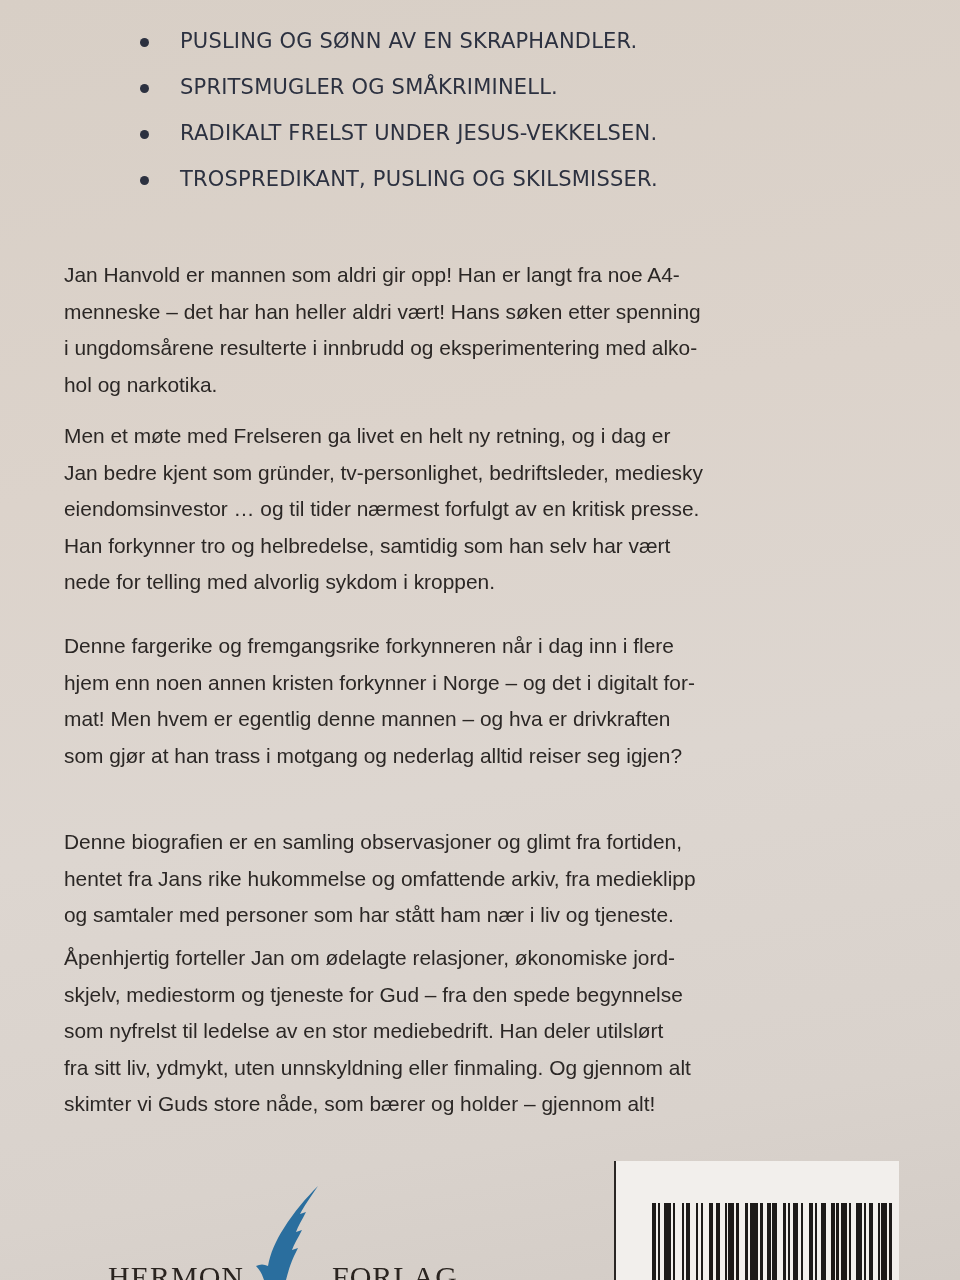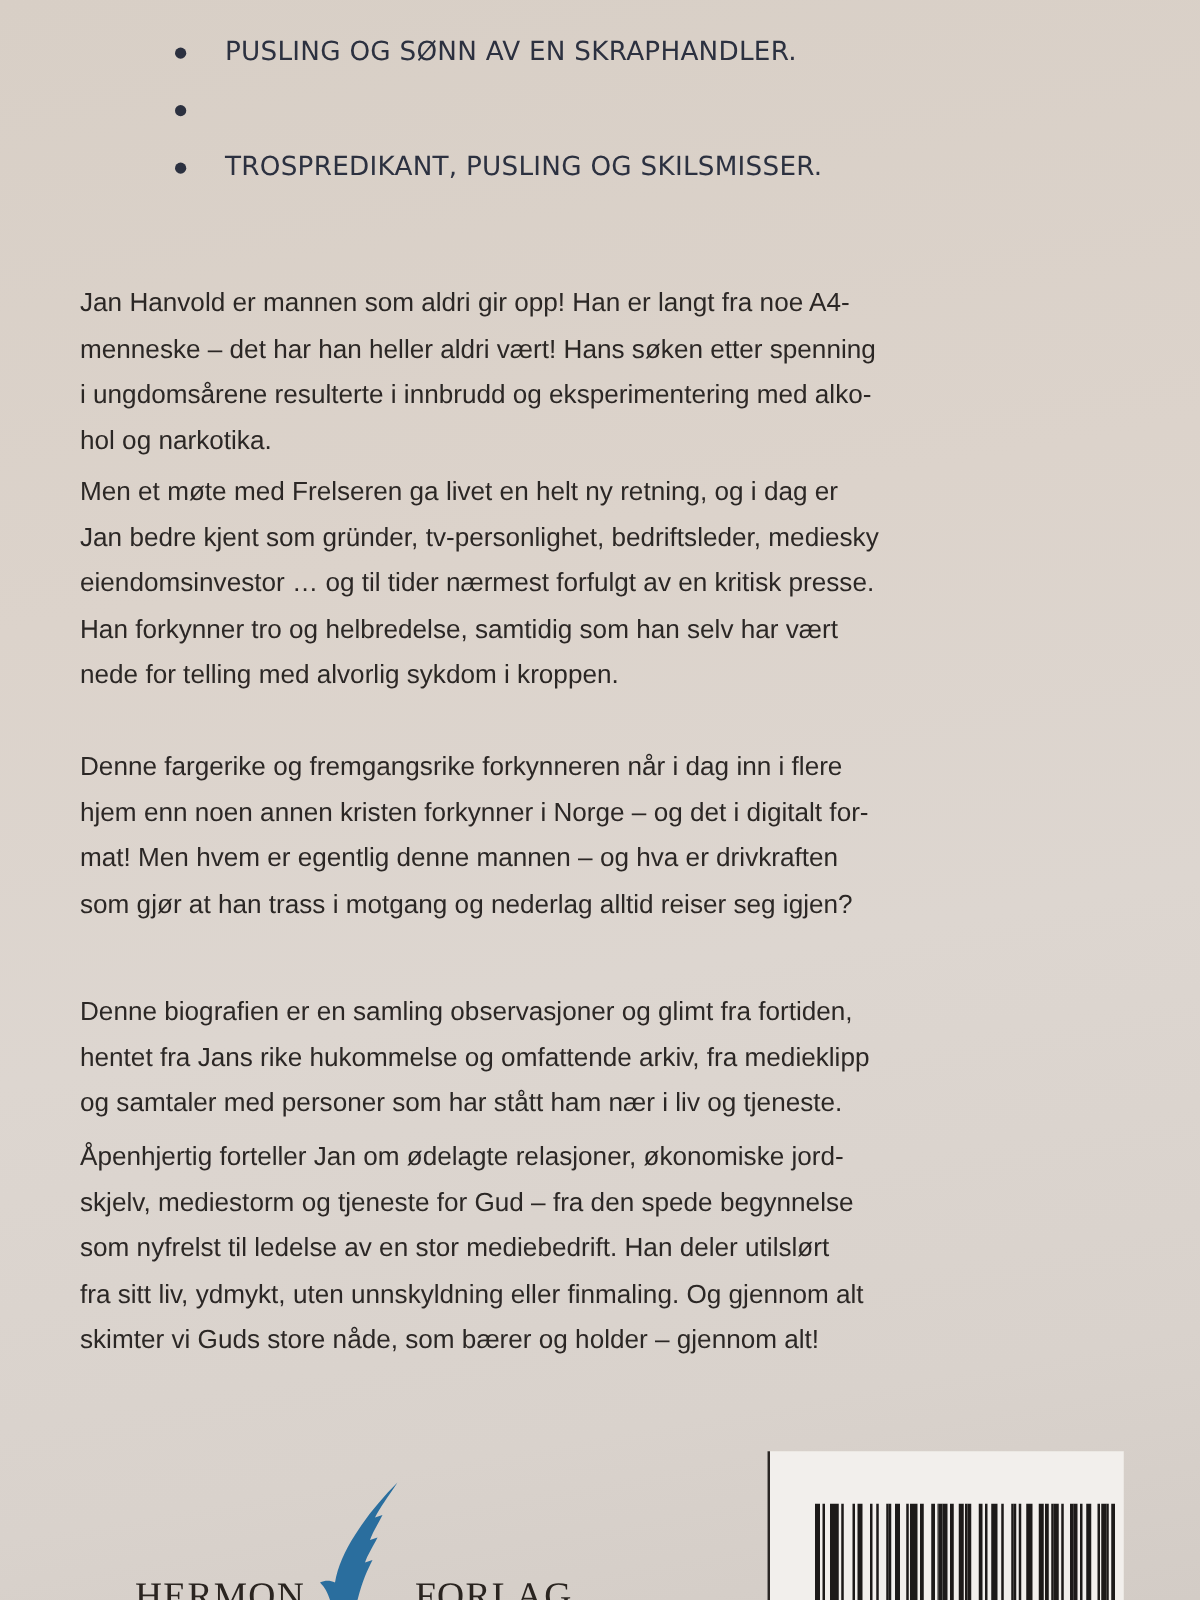--- a/index.html
+++ b/index.html
@@ -16,21 +16,21 @@
     .bullets li {
       position: relative; height: 46px; line-height: 46px;
       font-family: "DejaVu Sans", sans-serif; font-weight: normal;
       font-size: 21px; color: #2c3140; letter-spacing: 0.2px;
       padding-left: 44px;
     }
     .bullets li .dot {
       position: absolute; left: 4px; top: 20px; width: 9px; height: 9px;
       border-radius: 50%; background: #2c3140;
     }
-    .blurb { position: absolute; left: 64px; width: 840px; }
+    .blurb { position: absolute; left: 64px; width: 840px; margin-top: 32px; }
     .blurb .line {
       display: block; height: 36.5px; line-height: 36.5px;
       font-family: "Liberation Sans", sans-serif; font-size: 21px; color: #2b2725;
       white-space: nowrap; transform-origin: left center;
     }
     .logo { position: absolute; left: 100px; top: 1180px; width: 330px; height: 100px; text-decoration: underline; }
     .logo .word {
       position: absolute; top: 80px;
       font-family: "Liberation Serif", serif; font-size: 30px; color: #2a2420;
       letter-spacing: 1px;
@@ -49,32 +49,33 @@
       position: absolute; left: 36px; top: 42px; width: 240px; height: 90px;
       display: flex; align-items: stretch;
     }
     .barcode span { display: block; height: 100%; }
   </style>
 </head>
 <body>
 
 <ul class="bullets">
   <li><span class="dot"></span><span>PUSLING OG SØNN AV EN SKRAPHANDLER.</span></li>
-  <li><span class="dot"></span></li>
+  <li><span class="dot"></span><span>SPRITSMUGLER OG SMÅKRIMINELL.</span></li>
+  <li><span class="dot"></span><span>RADIKALT FRELST UNDER JESUS-VEKKELSEN.</span></li>
   <li><span class="dot"></span><span>TROSPREDIKANT, PUSLING OG SKILSMISSER.</span></li>
 </ul>
 
 <div class="blurb" style="top:225px">
   <span class="line" style="transform: scaleX(0.995238);">Jan Hanvold er mannen som aldri gir opp! Han er langt fra noe A4-</span>
   <span class="line" style="transform: scaleX(0.995238);">menneske – det har han heller aldri vært! Hans søken etter spenning</span>
   <span class="line" style="transform: scaleX(0.995238);">i ungdomsårene resulterte i innbrudd og eksperimentering med alko-</span>
   <span class="line" style="transform: scaleX(0.995238);">hol og narkotika.</span>
 </div>
 
-<div class="blurb" style="top:376px">
+<div class="blurb" style="top:386px">
   <span class="line" style="transform: scaleX(0.995238);">Men et møte med Frelseren ga livet en helt ny retning, og i dag er</span>
   <span class="line" style="transform: scaleX(0.995238);">Jan bedre kjent som gründer, tv-personlighet, bedriftsleder, mediesky</span>
   <span class="line" style="transform: scaleX(0.995238);">eiendomsinvestor … og til tider nærmest forfulgt av en kritisk presse.</span>
   <span class="line" style="transform: scaleX(0.995238);">Han forkynner tro og helbredelse, samtidig som han selv har vært</span>
   <span class="line" style="transform: scaleX(0.995238);">nede for telling med alvorlig sykdom i kroppen.</span>
 </div>
 
 <div class="blurb" style="top:596px">
   <span class="line" style="transform: scaleX(0.995238);">Denne fargerike og fremgangsrike forkynneren når i dag inn i flere</span>
   <span class="line" style="transform: scaleX(0.995238);">hjem enn noen annen kristen forkynner i Norge – og det i digitalt for-</span>

